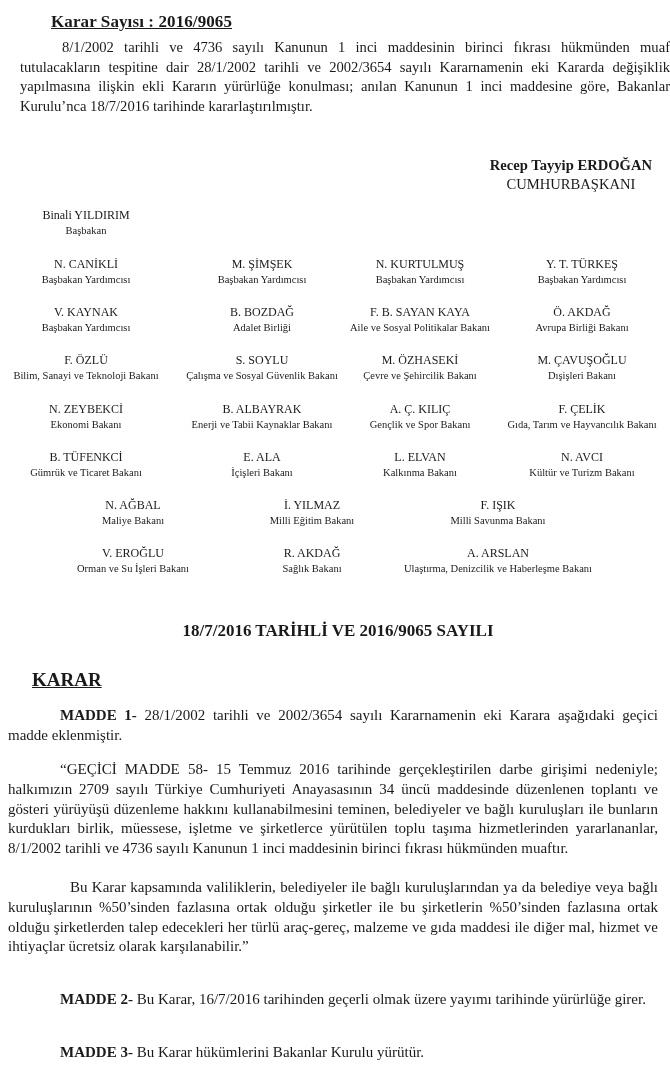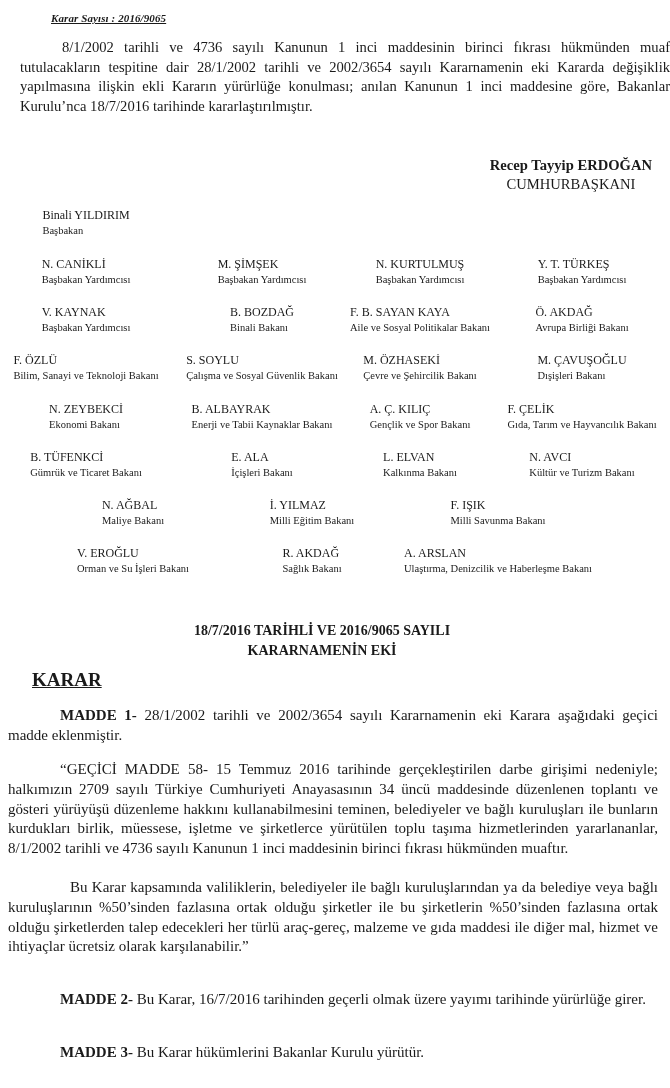--- a/index.html
+++ b/index.html
@@ -2,36 +2,36 @@
 <html><head>
 <meta charset="utf-8">
 <style>
   html, body { margin: 0; padding: 0; background: #ffffff; }
   body {
     width: 670px; height: 1088px; overflow: hidden; position: relative;
     font-family: "Liberation Serif", "DejaVu Serif", serif; color: #1a1a1a;
   }
   .abs { position: absolute; }
   .title {
-    left: 51px; top: 12px; font-size: 11px; font-weight: bold;
-    text-decoration: underline; letter-spacing: 0.1px; font-style: italic;
+    left: 51px; top: 12px; font-size: 17px; font-weight: bold;
+    text-decoration: underline; letter-spacing: 0.1px;
   }
   .para {
     left: 20px; width: 650px; font-size: 14.6px; line-height: 19.5px;
     text-align: justify; text-align-last: left;
   }
   .para .ind { display: inline-block; width: 42px; }
   .intro { top: 38px; }
   .president { right: 18px; top: 156px; text-align: center; font-size: 14.6px; line-height: 19px; }
   .president .name { font-weight: bold; }
-  .sig { position: absolute; text-align: left; font-size: 11.5px; line-height: 16px; white-space: nowrap; transform: translateX(-50%); }
+  .sig { position: absolute; text-align: center; font-size: 11.5px; line-height: 16px; white-space: nowrap; transform: translateX(-50%); }
   .sig .n { font-size: 12px; }
   .sig .r { font-size: 10.5px; }
   .annex-head {
-    left: 0; width: 644px; text-align: center; font-weight: bold; font-size: 14px; line-height: 20px;
+    left: 0; width: 644px; text-align: center; font-weight: bold; font-size: 17px; line-height: 20px; padding-left: 16px;
   }
   .karar { left: 0; width: 670px; text-align: left; font-weight: bold; font-size: 19px; text-decoration: underline; padding-left: 32px; }
   .body-para { left: 8px; width: 650px; font-size: 15px; line-height: 19.8px; text-align: justify; text-align-last: left; }
   .body-para b { font-weight: bold; }
   .ind { display: inline-block; width: 52px; }
   .ind2 { display: inline-block; width: 62px; }
 </style>
 </head>
 <body>
 
@@ -65,21 +65,21 @@
     <div class="n">Y. T. TÜRKEŞ</div>
     <div class="r">Başbakan Yardımcısı</div>
   </div>
 
 <div class="sig" style="left:86px; top:304px;">
     <div class="n">V. KAYNAK</div>
     <div class="r">Başbakan Yardımcısı</div>
   </div>
 <div class="sig" style="left:262px; top:304px;">
     <div class="n">B. BOZDAĞ</div>
-    <div class="r">Binali Bakanı</div>
+    <div class="r">Adalet Birliği</div>
   </div>
 <div class="sig" style="left:420px; top:304px;">
     <div class="n">F. B. SAYAN KAYA</div>
     <div class="r">Aile ve Sosyal Politikalar Bakanı</div>
   </div>
 <div class="sig" style="left:582px; top:304px;">
     <div class="n">Ö. AKDAĞ</div>
     <div class="r">Avrupa Birliği Bakanı</div>
   </div>
 
@@ -155,21 +155,20 @@
     <div class="n">R. AKDAĞ</div>
     <div class="r">Sağlık Bakanı</div>
   </div>
 <div class="sig" style="left:498px; top:545px;">
     <div class="n">A. ARSLAN</div>
     <div class="r">Ulaştırma, Denizcilik ve Haberleşme Bakanı</div>
   </div>
 
 <div class="abs annex-head" style="top:621px;">
   <div>18/7/2016 TARİHLİ VE 2016/9065 SAYILI</div>
-  <div>KARARNAMENİN EKİ</div>
 </div>
 <div class="abs karar" style="top:669px;">KARAR</div>
 
 <div class="abs body-para" style="top:706px;"><span class="ind"></span><b>MADDE 1-</b><span> 28/1/2002 tarihli ve 2002/3654 sayılı Kararnamenin eki Karara aşağıdaki geçici madde eklenmiştir.</span></div>
 
 <div class="abs body-para" style="top:760px;"><span class="ind"></span><span>“GEÇİCİ MADDE 58- 15 Temmuz 2016 tarihinde gerçekleştirilen darbe girişimi nedeniyle; halkımızın 2709 sayılı Türkiye Cumhuriyeti Anayasasının 34 üncü maddesinde düzenlenen toplantı ve gösteri yürüyüşü düzenleme hakkını kullanabilmesini teminen, belediyeler ve bağlı kuruluşları ile bunların kurdukları birlik, müessese, işletme ve şirketlerce yürütülen toplu taşıma hizmetlerinden yararlananlar, 8/1/2002 tarihli ve 4736 sayılı Kanunun 1 inci maddesinin birinci fıkrası hükmünden muaftır.</span></div>
 
 <div class="abs body-para" style="top:878px;"><span class="ind2"></span><span>Bu Karar kapsamında valiliklerin, belediyeler ile bağlı kuruluşlarından ya da belediye veya bağlı kuruluşlarının %50’sinden fazlasına ortak olduğu şirketler ile bu şirketlerin %50’sinden fazlasına ortak olduğu şirketlerden talep edecekleri her türlü araç-gereç, malzeme ve gıda maddesi ile diğer mal, hizmet ve ihtiyaçlar ücretsiz olarak karşılanabilir.”</span></div>
 
 <div class="abs body-para" style="top:990px;"><span class="ind"></span><b>MADDE 2-</b><span> Bu Karar, 16/7/2016 tarihinden geçerli olmak üzere yayımı tarihinde yürürlüğe girer.</span></div>

